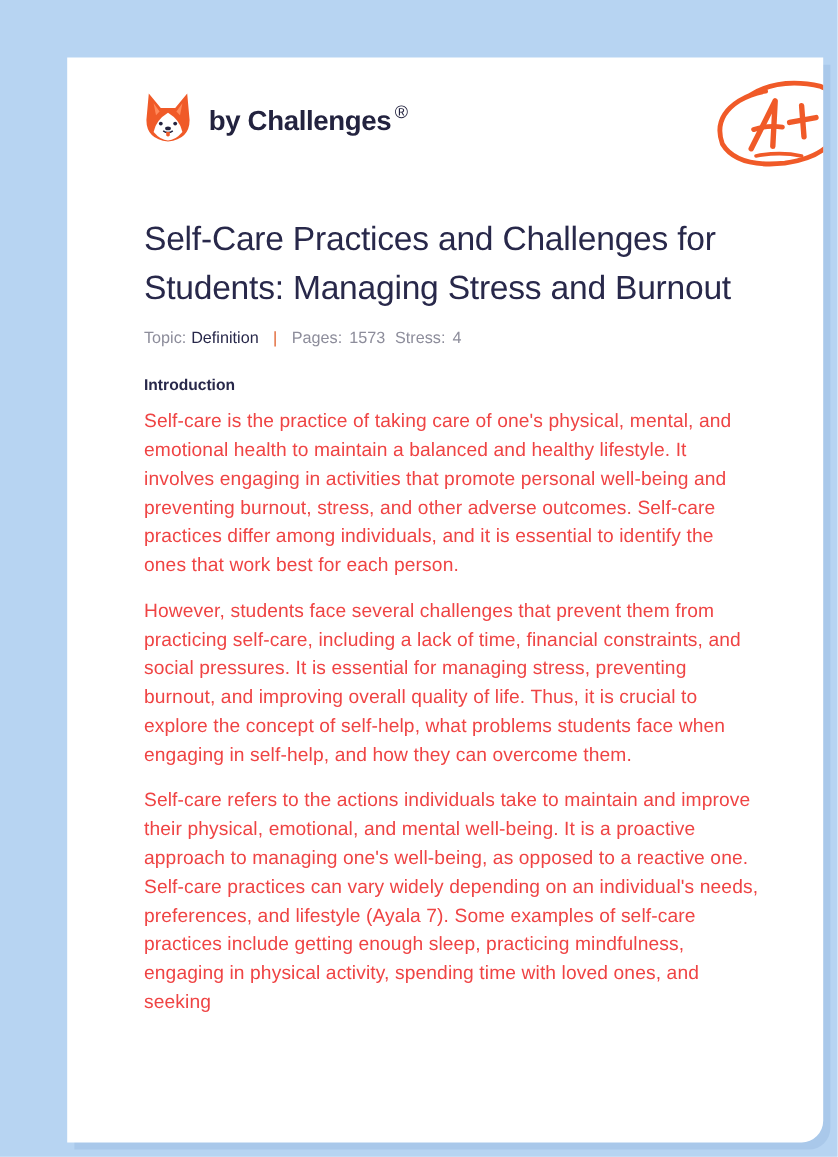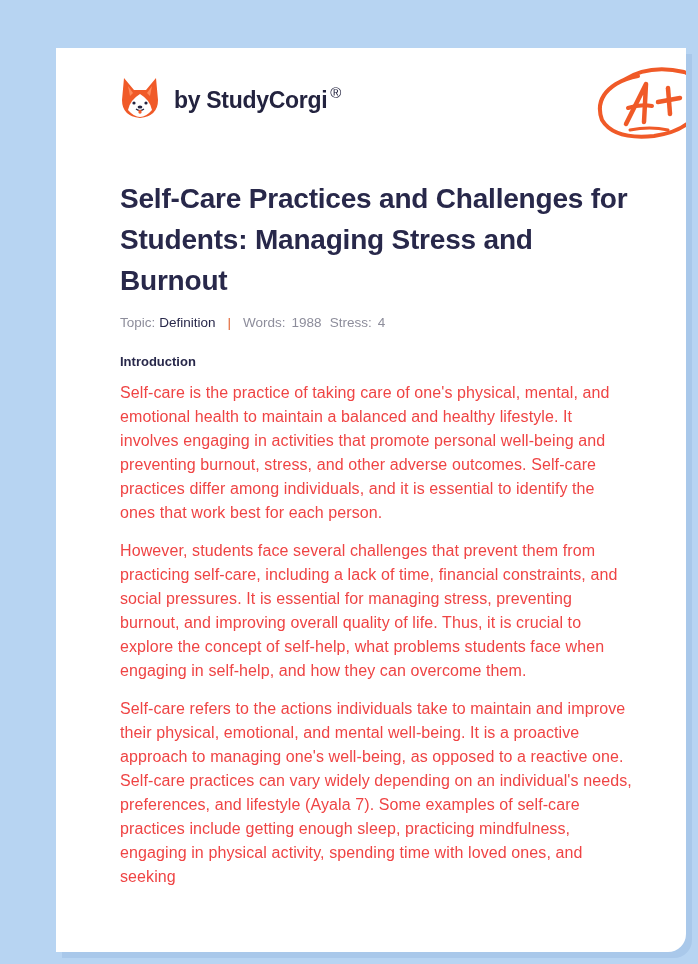--- a/index.html
+++ b/index.html
@@ -22,21 +22,21 @@
     .logo svg { display: block; }
     .brand {
       margin-left: 14px; font-weight: 700; font-size: 23px; color: #23233f;
       letter-spacing: -0.3px; position: relative; top: 2px;
     }
     .reg { font-size: 15px; font-weight: 400; position: relative; top: -10px; margin-left: 3px; color:#23233f; }
     .grade { position: absolute; right: -56px; top: -16px; }
     .content { position: absolute; left: 64px; top: 130px; width: 512px; }
     h1 {
       margin: 0; font-size: 28px; line-height: 41px; color: #28284a;
-      font-weight: 700; letter-spacing: -0.2px;
+      font-weight: 400; letter-spacing: -0.2px;
     }
     .meta { margin-top: 14px; font-size: 13.5px; color: #8d8d9b; display: flex; align-items: flex-end; }
     .meta .val { color: #28284a; margin-left: 4px; }
     .meta .sep { color: #e0612f; margin: 0 12px; }
     .meta .gap { margin-left: 6px; }
     h2 { margin: 24px 0 12px 0; font-size: 13px; color: #28284a; font-weight: 700; }
     p { margin: 0 0 14px 0; font-size: 16px; line-height: 24px; color: #ef4444; letter-spacing: 0.1px; }
   </style>
 </head>
 <body>
@@ -52,43 +52,43 @@
           <path d="M32 10 L27 17 L30 20 Z" fill="#ff8a5c"></path>
           <path d="M20 18 Q10 24 8 34 Q14 41 20 41 Q26 41 32 34 Q30 24 20 18 Z" fill="#ffffff"></path>
           <circle cx="14" cy="27" r="1.6" fill="#23233f"></circle>
           <circle cx="26" cy="27" r="1.6" fill="#23233f"></circle>
           <ellipse cx="20" cy="31" rx="2.4" ry="1.6" fill="#23233f"></ellipse>
           <path d="M16 33 Q20 36 24 33" stroke="#23233f" stroke-width="1.2" fill="none"></path>
           <path d="M18.5 34 L21.5 34 L21.5 37 Q20 38.5 18.5 37 Z" fill="#f05a28"></path>
         </svg>
       </span>
       <span class="brand">
-        <span>by StudyCorgi</span><span class="reg">®</span>
+        <span>by Challenges</span><span class="reg">®</span>
       </span>
     </div>
     <div class="grade">
       <svg width="112" height="86" viewBox="0 0 112 86">
         <path d="M30 20 Q55 4 90 12 Q110 20 106 44 Q100 70 60 76 Q20 80 8 60 Q0 38 22 24 Q32 18 44 16" stroke="#f05a28" stroke-width="4" fill="none" stroke-linecap="round"></path>
         <path d="M32 64 L52 24 L50 62" stroke="#f05a28" stroke-width="4.5" fill="none" stroke-linecap="round" stroke-linejoin="round"></path>
         <path d="M34 48 Q46 44 58 46" stroke="#f05a28" stroke-width="4" fill="none" stroke-linecap="round"></path>
         <path d="M64 42 L86 38" stroke="#f05a28" stroke-width="4.5" fill="none" stroke-linecap="round"></path>
         <path d="M74 28 L76 54" stroke="#f05a28" stroke-width="4.5" fill="none" stroke-linecap="round"></path>
         <path d="M36 70 Q56 66 74 70" stroke="#f05a28" stroke-width="3" fill="none" stroke-linecap="round"></path>
       </svg>
     </div>
   </div>
 
   <div class="content">
     <h1>Self-Care Practices and Challenges for Students: Managing Stress and Burnout</h1>
     <div class="meta">
       <span>Topic:</span>
       <span class="val">Definition</span>
       <span class="sep">|</span>
-      <span>Words:</span>
-      <span class="gap">1988</span>
+      <span>Pages:</span>
+      <span class="gap">1573</span>
       <span style="margin-left:8px">Stress:</span>
       <span class="gap">4</span>
     </div>
 
     <h2>Introduction</h2>
     <p>Self-care is the practice of taking care of one's physical, mental, and emotional health to maintain a balanced and healthy lifestyle. It involves engaging in activities that promote personal well-being and preventing burnout, stress, and other adverse outcomes. Self-care practices differ among individuals, and it is essential to identify the ones that work best for each person.</p>
     <p>However, students face several challenges that prevent them from practicing self-care, including a lack of time, financial constraints, and social pressures. It is essential for managing stress, preventing burnout, and improving overall quality of life. Thus, it is crucial to explore the concept of self-help, what problems students face when engaging in self-help, and how they can overcome them.</p>
 
     <p>Self-care refers to the actions individuals take to maintain and improve their physical, emotional, and mental well-being. It is a proactive approach to managing one's well-being, as opposed to a reactive one. Self-care practices can vary widely depending on an individual's needs, preferences, and lifestyle (Ayala 7). Some examples of self-care practices include getting enough sleep, practicing mindfulness, engaging in physical activity, spending time with loved ones, and seeking</p>
   </div>

